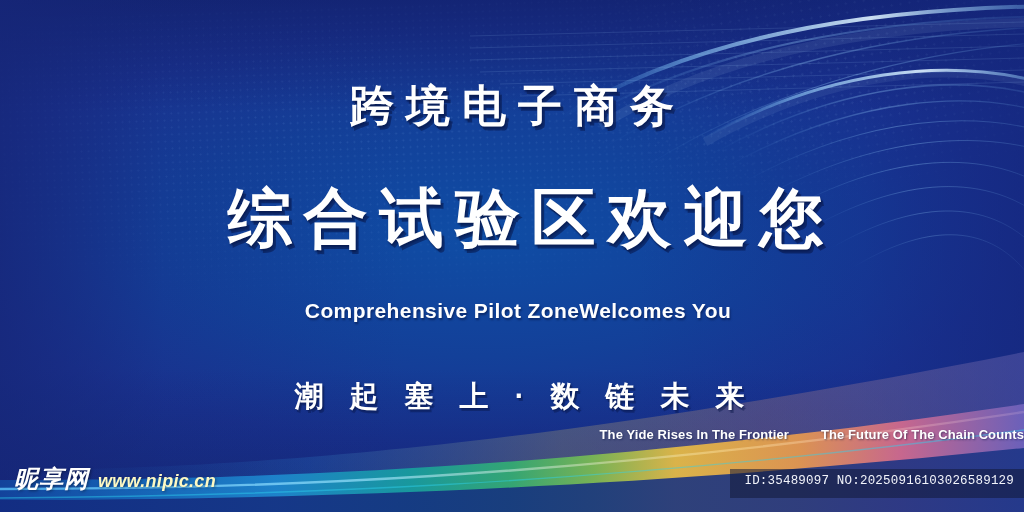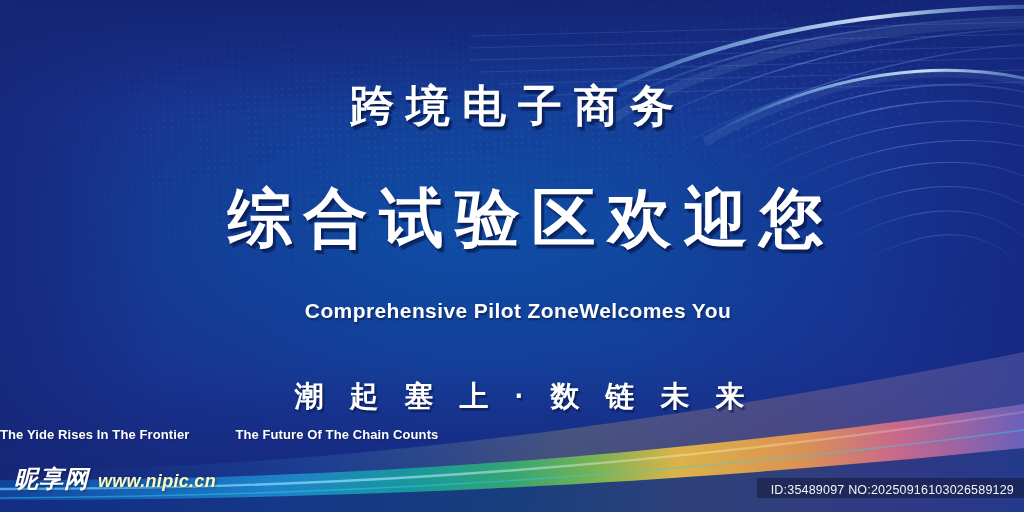--- a/index.html
+++ b/index.html
@@ -124,22 +124,22 @@
     text-shadow: 2px 3px 0 rgba(8,22,72,0.4), 1px 1px 2px rgba(5,16,58,0.5);
     white-space: nowrap;
     padding-left: 15px;
   }
   #slogan-en-row {
     position: absolute;
     top: 427px;
     left: 0;
     right: 0;
     display: flex;
-    justify-content: flex-start;
-    gap: 46px;
+    justify-content: flex-end;
+    gap: 32px;
   }
   .slogan-en {
     color: #ffffff;
     font-size: 13px;
     font-weight: 700;
     letter-spacing: 0.1px;
     text-shadow: 1px 1px 2px rgba(6,18,62,0.5);
     white-space: nowrap;
   }
 
@@ -170,23 +170,23 @@
     text-shadow: 1px 1px 3px rgba(0,0,0,0.4);
   }
   #id-badge {
     position: absolute;
     right: 0;
     bottom: 14px;
     background: rgba(18,26,56,0.55);
     color: #f2f4fb;
     font-size: 12.5px;
     letter-spacing: 0.2px;
-    padding: 5px 10px 1px 14px;
+    padding: 5px 10px 10px 14px;
     white-space: nowrap;
-    font-family: Liberation Sans, sans-serif;
+    font-family: Liberation Mono, monospace;
   }
 </style>
 </head>
 <body>
 
 <div id="poster">
 
   <div class="bg-base"></div>
   <div class="bg-dots"></div>
   <div class="bg-dots2"></div>

